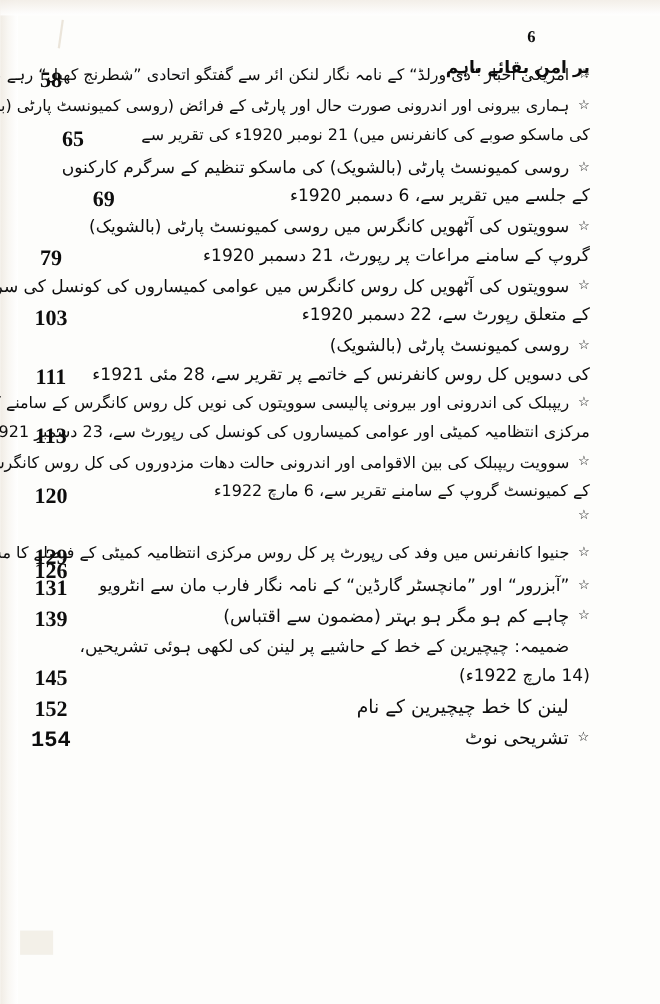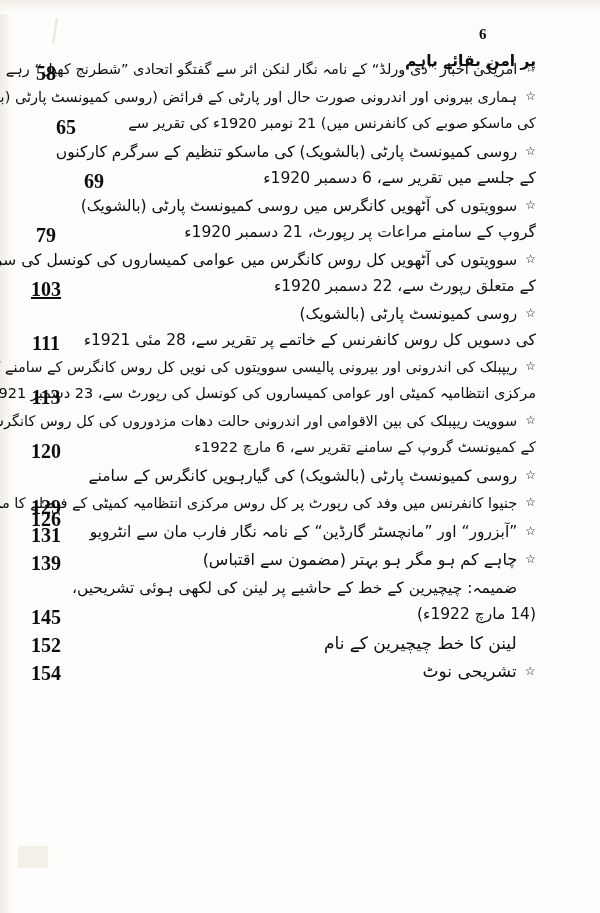--- a/index.html
+++ b/index.html
@@ -208,21 +208,21 @@
       <div class="entry">
         <div class="entry-lines">
           <div class="line first">
             <span class="star">☆</span>
             <span class="txt">سوویتوں کی آٹھویں کل روس کانگرس میں عوامی کمیساروں کی کونسل کی سرگرمیوں</span>
           </div>
           <div class="line cont">
             <span class="txt">کے متعلق رپورٹ سے، 22 دسمبر 1920ء</span>
           </div>
         </div>
-        <div class="folio-num" style="top: 30px; text-decoration: underline;">103</div>
+        <div class="folio-num" style="top: 30px;">103</div>
       </div>
       <div class="entry">
         <div class="entry-lines">
           <div class="line first">
             <span class="star">☆</span>
             <span class="txt">روسی کمیونسٹ پارٹی (بالشویک)</span>
           </div>
           <div class="line cont">
             <span class="txt">کی دسویں کل روس کانفرنس کے خاتمے پر تقریر سے، 28 مئی 1921ء</span>
           </div>
@@ -250,21 +250,20 @@
           <div class="line cont">
             <span class="txt">کے کمیونسٹ گروپ کے سامنے تقریر سے، 6 مارچ 1922ء</span>
           </div>
         </div>
         <div class="folio-num" style="top: 30px;">120</div>
       </div>
       <div class="entry">
         <div class="entry-lines">
           <div class="line first">
             <span class="star">☆</span>
-            <span class="txt">روسی کمیونسٹ پارٹی (بالشویک) کی گیارہویں کانگرس کے سامنے</span>
           </div>
         </div>
         <div class="folio-num" style="top: 30px; margin-top: 14px;">126</div>
       </div>
       <div class="entry sz-s">
         <div class="entry-lines">
           <div class="line first">
             <span class="star">☆</span>
             <span class="txt">جنیوا کانفرنس میں وفد کی رپورٹ پر کل روس مرکزی انتظامیہ کمیٹی کے فیصلے کا مسودہ</span>
           </div>
@@ -310,17 +309,17 @@
         </div>
         <div class="folio-num" style="top: 4px;">152</div>
       </div>
       <div class="entry sz-xl appendix">
         <div class="entry-lines">
           <div class="line first">
             <span class="star">☆</span>
             <span class="txt">تشریحی نوٹ</span>
           </div>
         </div>
-        <div class="folio-num" style="top: 4px;">154</div>
+        <div class="folio-num" style="top: 4px; font-family: Liberation Mono, monospace;">154</div>
       </div>
     </div>
 
 </div>
 
 </body></html>

